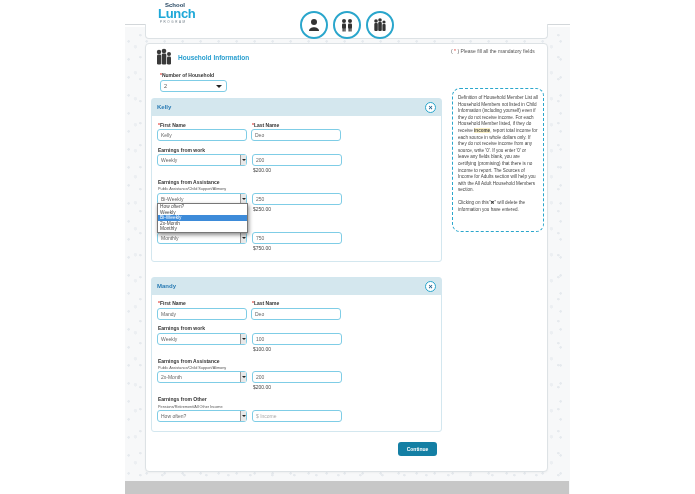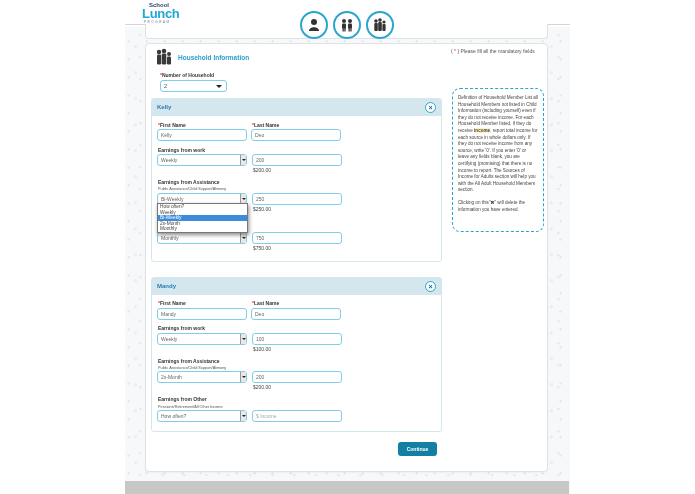--- a/index.html
+++ b/index.html
@@ -12,21 +12,21 @@
     background-image:
       radial-gradient(circle at 20% 30%, #e6eaee 1px, transparent 1.5px),
       radial-gradient(circle at 70% 60%, #e6eaee 1px, transparent 1.5px),
       radial-gradient(circle at 40% 80%, #eceff2 1.5px, transparent 2px);
     background-size: 18px 18px, 22px 22px, 26px 26px;
   }
   .footer-bar { position: absolute; left: 125px; top: 481px; width: 444px; height: 13px; background: #c7c7c7; }
 
   .header { position: absolute; left: 125px; top: 0; width: 445px; height: 27px; background: #fff; }
   .header-line { position: absolute; left: 125px; top: 24px; width: 445px; height: 1px; background: #d3d7da; }
-  .logo { position: absolute; left: 142px; top: 2px; width: 50px; height: 22px; }
+  .logo { position: absolute; left: 158px; top: 2px; width: 50px; height: 22px; }
   .logo .school { position: absolute; left: 7px; top: 0; font-size: 6px; font-weight: bold; color: #1b3d5a; }
   .logo .lunch { position: absolute; left: 0; top: 5px; font-size: 13px; font-weight: bold; color: #1ea8d8; letter-spacing: -0.3px; line-height: 13px; }
   .logo .program { position: absolute; left: 2px; top: 18px; font-size: 3px; letter-spacing: 1.6px; color: #6d7a84; }
 
   .step { position: absolute; top: 11px; width: 28px; height: 28px; border-radius: 50%; border: 2px solid #2aa6cc; background: #fff; display: flex; align-items: center; justify-content: center; }
   .step svg { width: 16px; height: 16px; }
 
   .top-card { position: absolute; left: 145px; top: 24px; width: 403px; height: 15px; background: #fff; border: 1px solid #dde2e5; border-top: none; border-radius: 0 0 4px 4px; }
 
   .main-card { position: absolute; left: 145px; top: 43px; width: 403px; height: 429px; background: #fff; border: 1px solid #dde2e5; border-radius: 4px; box-shadow: 0 1px 2px rgba(0,0,0,0.04); }

